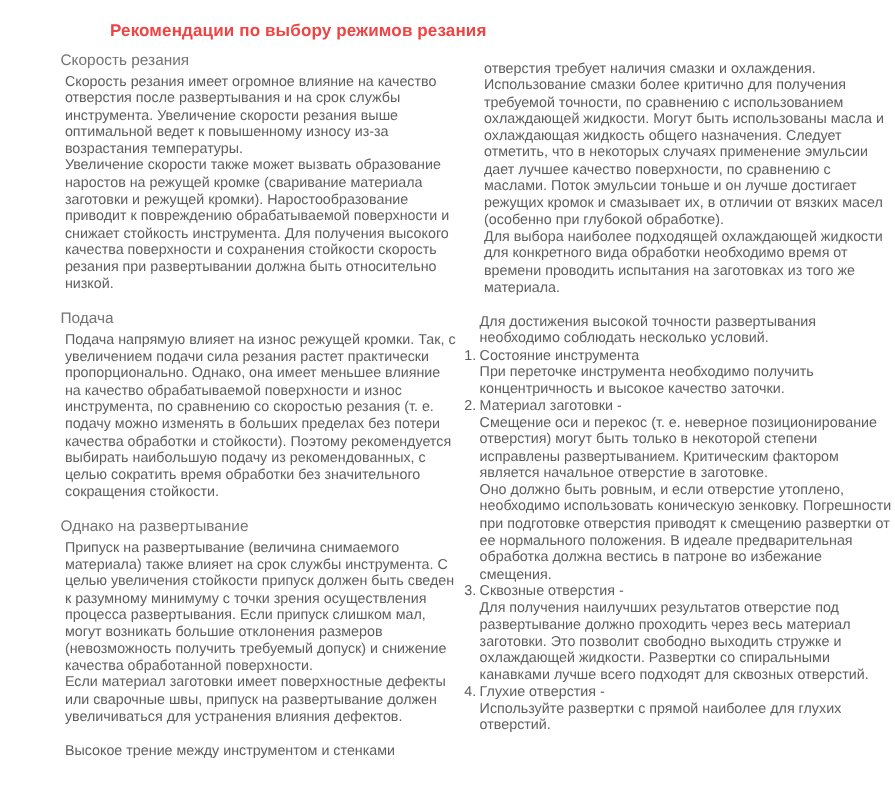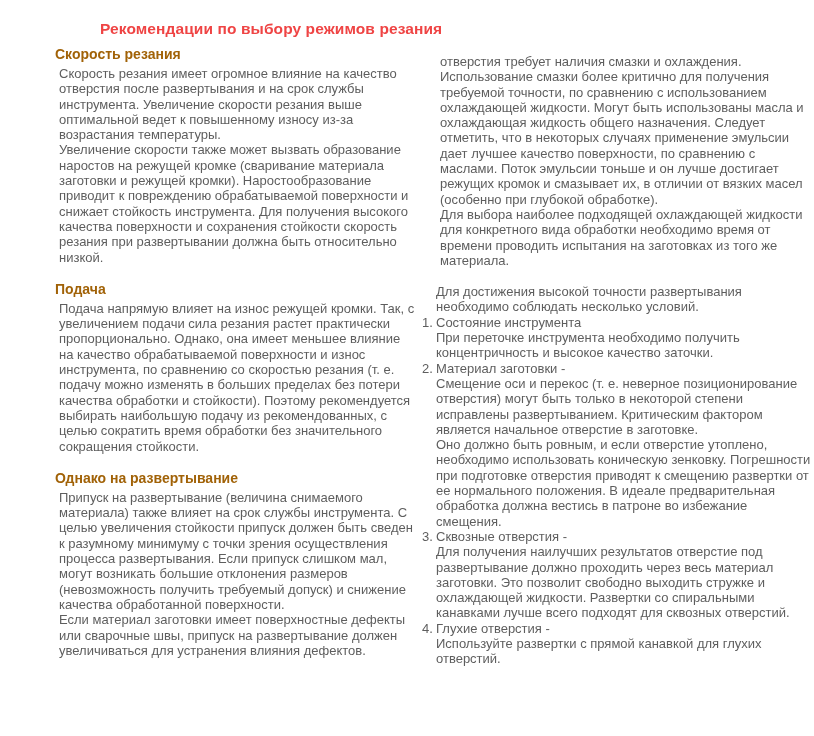--- a/index.html
+++ b/index.html
@@ -37,22 +37,22 @@
   .col-right {
     left: 436px;
     top: 50px;
     width: 376px;
   }
   .section {
     margin-bottom: 16px;
   }
   .section-heading {
     font-size: 14px;
-    font-weight: bold;
-    color: #a16207;
+    font-weight: normal;
+    color: #737373;
     margin: 0 0 2px 0;
     line-height: 16px;
   }
   .body-text {
     white-space: pre-line;
     margin: 4px;
   }
   .intro-text {
     white-space: pre-line;
     margin: 0;
@@ -91,20 +91,21 @@
     <p class="body-text">Подача напрямую влияет на износ режущей кромки. Так, с увеличением подачи сила резания растет практически пропорционально. Однако, она имеет меньшее влияние на качество обрабатываемой поверхности и износ инструмента, по сравнению со скоростью резания (т. е. подачу можно изменять в больших пределах без потери качества обработки и стойкости). Поэтому рекомендуется выбирать наибольшую подачу из рекомендованных, с целью сократить время обработки без значительного сокращения стойкости.</p>
   </div>
 
   <div class="section">
     <h2 class="section-heading">Однако на развертывание</h2>
     <p class="body-text">Припуск на развертывание (величина снимаемого материала) также влияет на срок службы инструмента. С целью увеличения стойкости припуск должен быть сведен к разумному минимуму с точки зрения осуществления процесса развертывания. Если припуск слишком мал, могут возникать большие отклонения размеров (невозможность получить требуемый допуск) и снижение качества обработанной поверхности.
 Если материал заготовки имеет поверхностные дефекты или сварочные швы, припуск на развертывание должен увеличиваться для устранения влияния дефектов.</p>
   </div>
 
   <div class="section">
+    <p class="body-text">Высокое трение между инструментом и стенками</p>
   </div>
 
 </div>
 
 <div class="col col-right">
 
   <div class="section">
     <p class="body-text">отверстия требует наличия смазки и охлаждения. Использование смазки более критично для получения требуемой точности, по сравнению с использованием охлаждающей жидкости. Могут быть использованы масла и охлаждающая жидкость общего назначения. Следует отметить, что в некоторых случаях применение эмульсии дает лучшее качество поверхности, по сравнению с маслами. Поток эмульсии тоньше и он лучше достигает режущих кромок и смазывает их, в отличии от вязких масел (особенно при глубокой обработке).
 Для выбора наиболее подходящей охлаждающей жидкости для конкретного вида обработки необходимо время от времени проводить испытания на заготовках из того же материала.</p>
   </div>
@@ -129,19 +130,19 @@
 
       <div class="num-item">
         <span class="item-num">3.</span>
         <span class="item-text">Сквозные отверстия -
 Для получения наилучших результатов отверстие под развертывание должно проходить через весь материал заготовки. Это позволит свободно выходить стружке и охлаждающей жидкости. Развертки со спиральными канавками лучше всего подходят для сквозных отверстий.</span>
       </div>
 
       <div class="num-item">
         <span class="item-num">4.</span>
         <span class="item-text">Глухие отверстия -
-Используйте развертки с прямой канавкой для глухих отверстий.</span>
+Используйте развертки с прямой наиболее для глухих отверстий.</span>
       </div>
 
     </div>
   </div>
 
 </div>
 
 </body></html>

